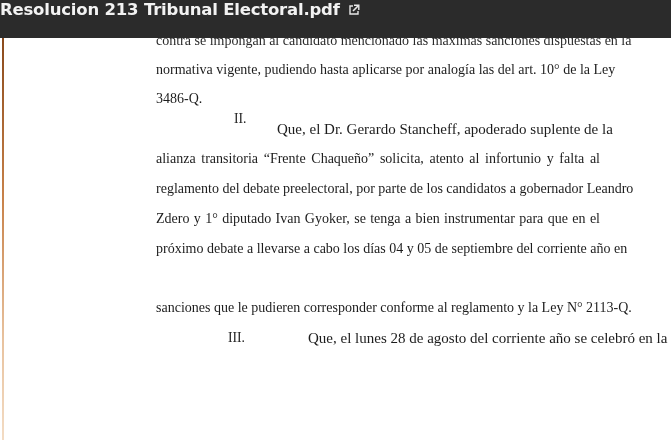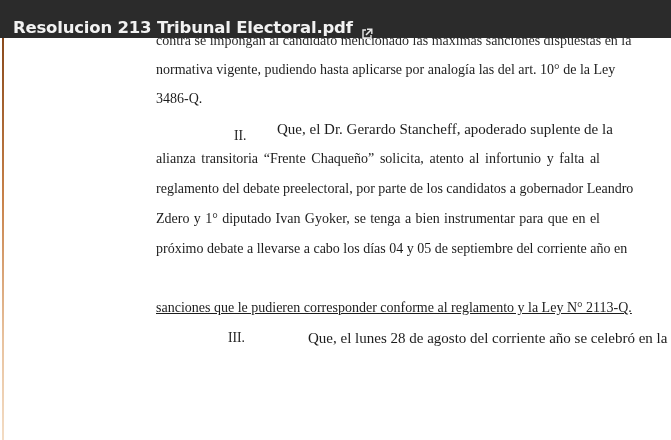--- a/index.html
+++ b/index.html
@@ -19,23 +19,22 @@
     }
     .header-bar {
       position: absolute;
       left: 0;
       top: 0;
       width: 671px;
       height: 38px;
       background: #2b2b2b;
       z-index: 5;
       display: flex;
-      align-items: flex-end;
+      align-items: flex-start;
       box-sizing: border-box;
-      padding-left: 13px;
     }
     .header-title {
       color: #f2f2f2;
       font-family: "DejaVu Sans", sans-serif;
       font-size: 16.5px;
       font-weight: bold;
       letter-spacing: -0.2px;
       line-height: 20px;
       white-space: nowrap;
     }
@@ -106,27 +105,27 @@
 <body>
 
 <div class="viewer">
 
   <div class="page">
     <div class="line cut" style="top:33px;">contra se impongan al candidato mencionado las máximas sanciones dispuestas en la</div>
 
     <div class="line" style="top:62px;">normativa vigente, pudiendo hasta aplicarse por analogía las del art. 10° de la Ley</div>
     <div class="line last" style="top:91px;">3486-Q.</div>
 
-    <div class="numeral" style="left:234px; top:128px;">II.</div>
+    <div class="numeral" style="left:234px; top:111px;">II.</div>
     <div class="indent-line" style="top:121px;">Que, el Dr. Gerardo Stancheff, apoderado suplente de la</div>
     <div class="line" style="top:181px;">reglamento del debate preelectoral, por parte de los candidatos a gobernador Leandro</div>
     <div class="line" style="top:151px;">alianza transitoria “Frente Chaqueño” solicita, atento al infortunio y falta al</div>
     <div class="line" style="top:211px;">Zdero y 1° diputado Ivan Gyoker, se tenga a bien instrumentar para que en el</div>
     <div class="line" style="top:241px;">próximo debate a llevarse a cabo los días 04 y 05 de septiembre del corriente año en</div>
-    <div class="line last" style="top:300px;text-decoration:underline;">sanciones que le pudieren corresponder conforme al reglamento y la Ley N° 2113-Q.</div>
+    <div class="line last" style="top:300px;">sanciones que le pudieren corresponder conforme al reglamento y la Ley N° 2113-Q.</div>
 
     <div class="numeral" style="left:228px; top:330px;">III.</div>
     <div class="indent-line" style="top:330px;margin-left:31px;">Que, el lunes 28 de agosto del corriente año se celebró en la</div>
   </div>
 
   <div class="left-edge"></div>
 
   <div class="header-bar">
     <span class="header-title">Resolucion 213 Tribunal Electoral.pdf</span>
     <span class="external-link-icon">

